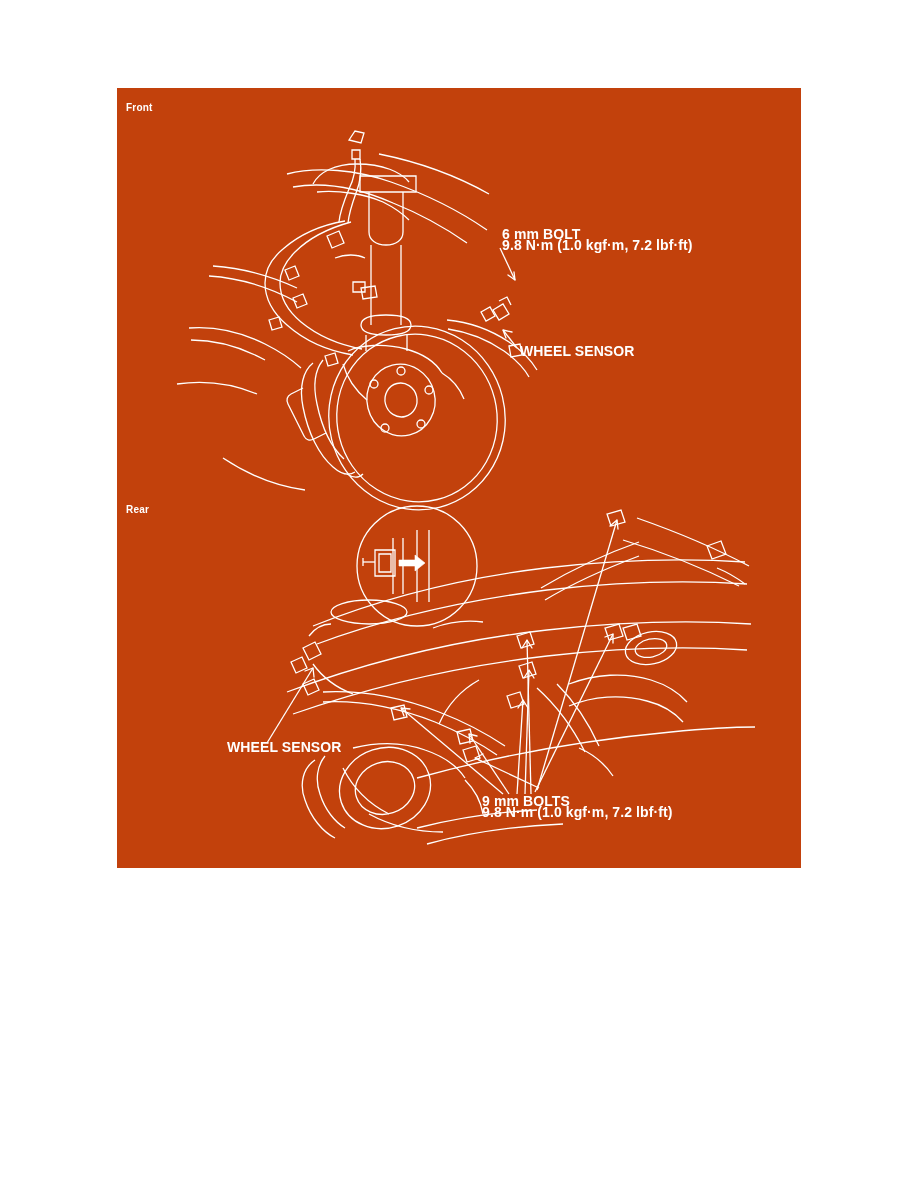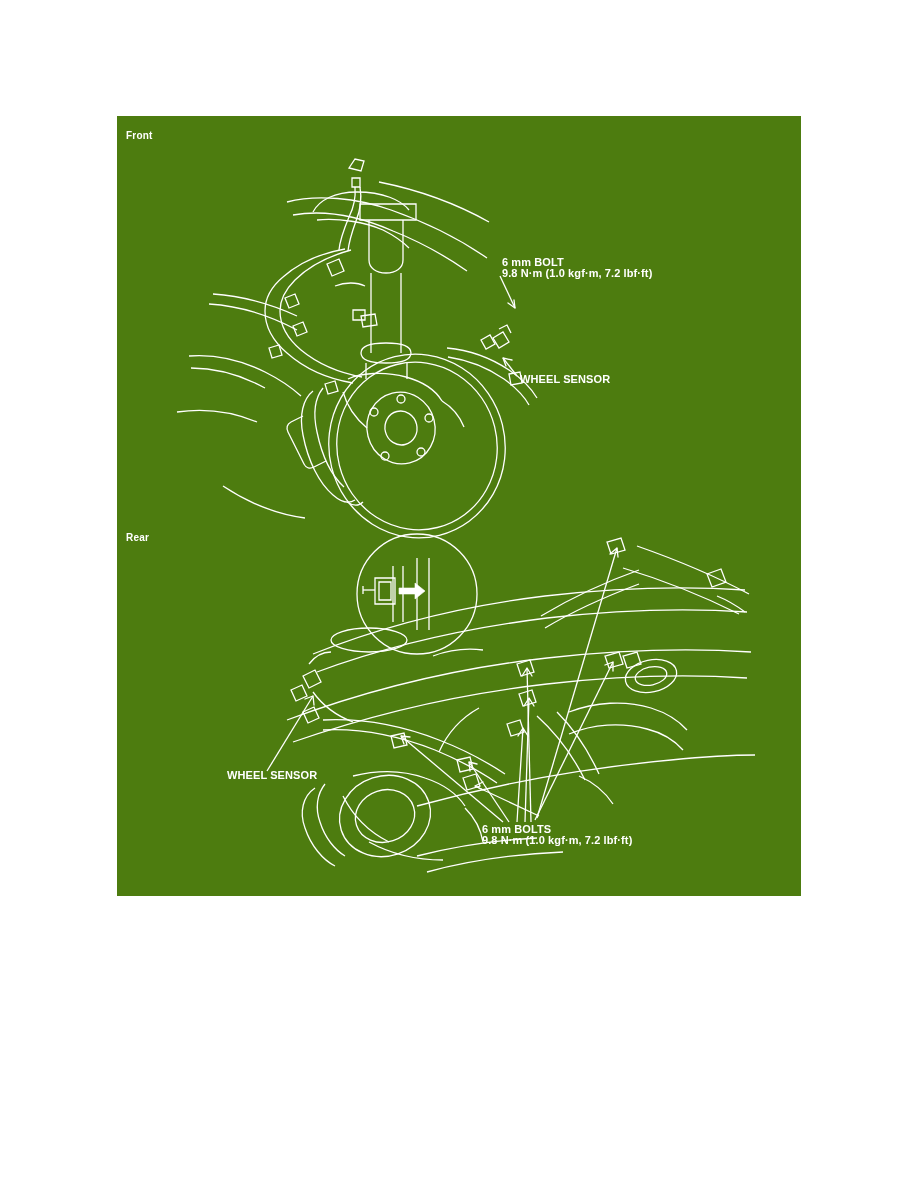--- a/index.html
+++ b/index.html
@@ -20,38 +20,37 @@
     width: 918px;
     height: 1188px;
     background: #ffffff;
   }
   #figure-panel {
     position: absolute;
     left: 117px;
     top: 88px;
     width: 684px;
     height: 780px;
-    background: #4d7c0f;
-    margin-top: 28px;
+    background: #c2410c;
   }
   .section-label {
     position: absolute;
     color: #ffffff;
     font-size: 10px;
     font-weight: bold;
     letter-spacing: 0.2px;
     white-space: nowrap;
   }
   #label-front { left: 9px; top: 14px; }
   #label-rear  { left: 9px; top: 416px; }
 
   .callout {
     position: absolute;
     color: #ffffff;
-    font-size: 11px;
+    font-size: 14px;
     font-weight: bold;
     line-height: 11px;
     white-space: nowrap;
     letter-spacing: 0.1px;
   }
   #callout-front-bolt { left: 385px; top: 141px; }
   #callout-front-sensor { left: 403px; top: 258px; }
   #callout-rear-sensor { left: 110px; top: 654px; }
   #callout-rear-bolts { left: 365px; top: 708px; }
 
@@ -304,18 +303,18 @@
 
     <div class="callout" id="callout-front-sensor">
       <div>WHEEL SENSOR</div>
     </div>
 
     <div class="callout" id="callout-rear-sensor">
       <div>WHEEL SENSOR</div>
     </div>
 
     <div class="callout" id="callout-rear-bolts">
-      <div>6 mm BOLTS</div>
+      <div>9 mm BOLTS</div>
       <div>9.8 N·m (1.0 kgf·m, 7.2 lbf·ft)</div>
     </div>
 
   </div>
 </div>
 
 </body></html>

